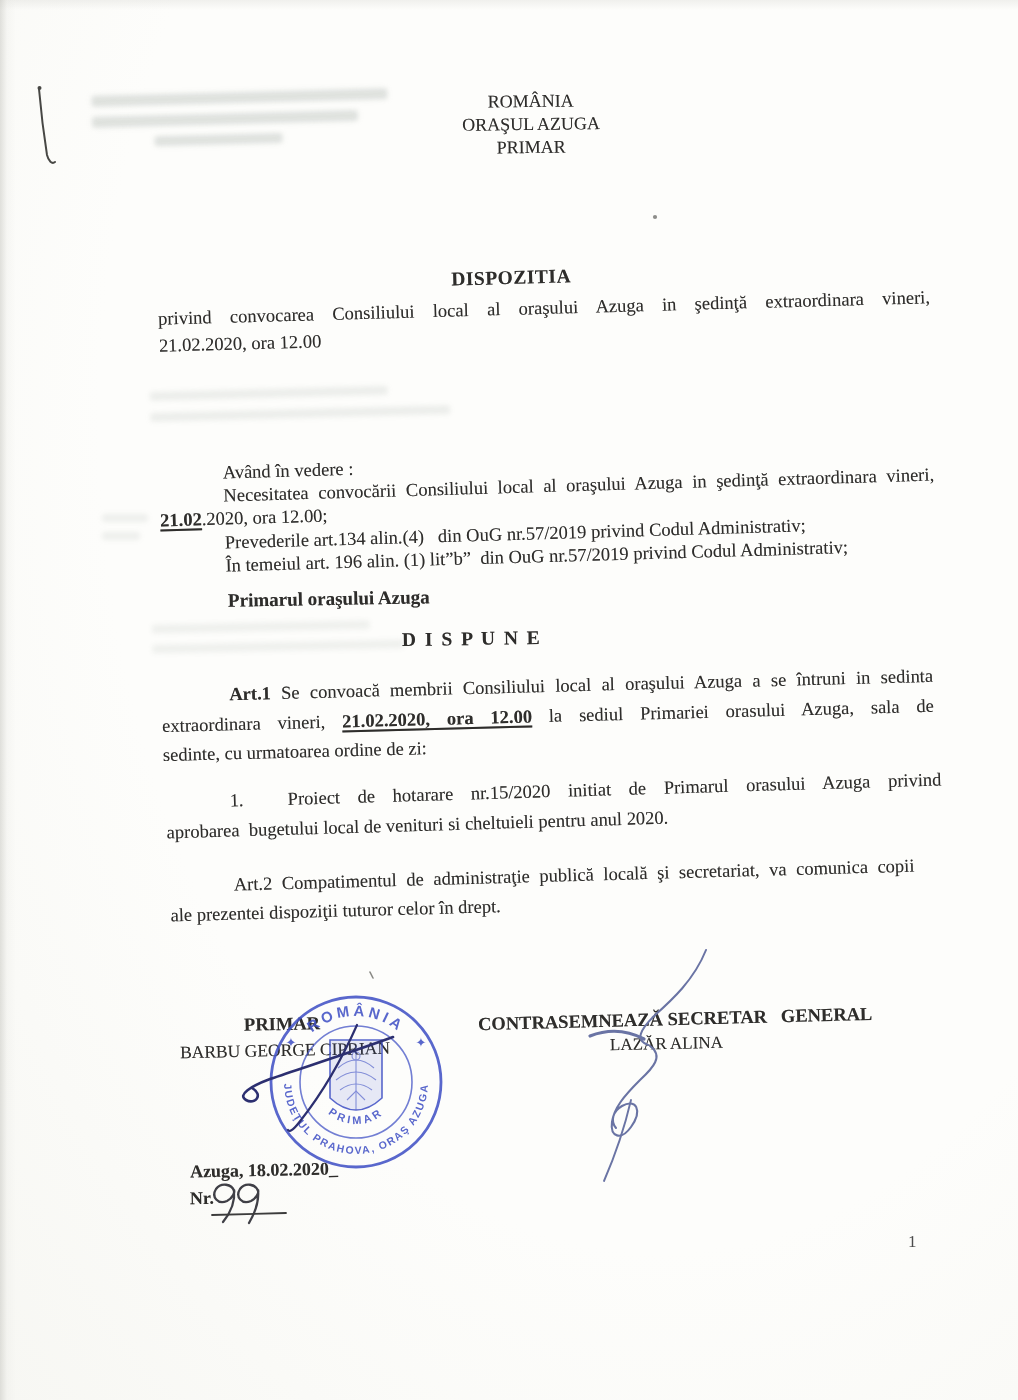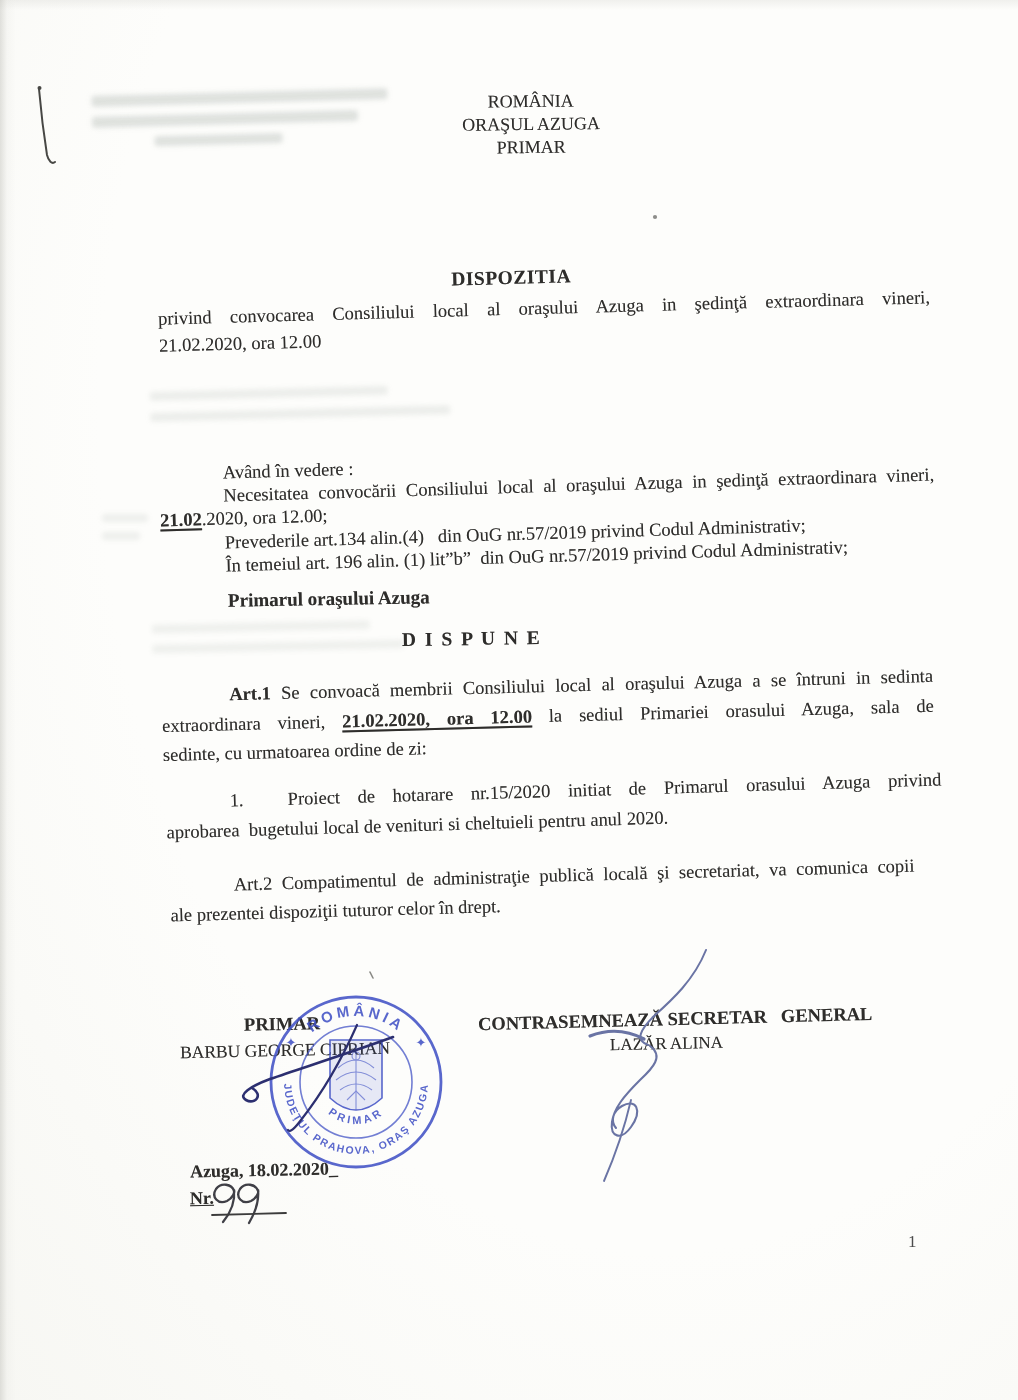--- a/index.html
+++ b/index.html
@@ -86,21 +86,21 @@
     <div class="ln">ale prezentei dispoziţii tuturor celor în drept.</div>
   </div>
 
   <div class="blk b ln" style="left:244px; top:1014px; font-size:18.5px; transform:rotate(-1.2deg); z-index:2;">PRIMAR</div>
   <div class="blk ln" style="left:180px; top:1040px; font-size:17.5px; transform:rotate(-1.2deg); z-index:2;">BARBU GEORGE CIPRIAN</div>
 
   <div class="blk b ln" style="left:478px; top:1009px; font-size:18.5px; transform:rotate(-1.5deg); z-index:2;">CONTRASEMNEAZĂ SECRETAR   GENERAL</div>
   <div class="blk ln" style="left:610px; top:1034px; font-size:17px; transform:rotate(-1.2deg); z-index:2;">LAZĂR ALINA</div>
 
   <div class="blk b ln" style="left:190px; top:1160px; font-size:18px; transform:rotate(-1.2deg);">Azuga, 18.02.2020_</div>
-  <div class="blk b ln" style="left:190px; top:1188px; font-size:18px; transform:rotate(-1deg);text-decoration:underline;">Nr.</div>
+  <div class="blk b ln" style="left:190px; top:1188px; font-size:18px; transform:rotate(-1deg);">Nr.</div>
   <div class="pagenum ln" style="left:908px; top:1232px; font-size:17px; color:#4c4c4c;">1</div>
 
   <svg class="overlay" width="1018" height="1400" viewBox="0 0 1018 1400">
 
     <g stroke="#474744" fill="none" stroke-linecap="round">
       <circle cx="39.5" cy="88" r="2" fill="#474744" stroke="none"></circle>
       <path d="M 39 89 C 41 112 44 136 47 155 C 48.5 161 52 164.5 55 162" stroke-width="2"></path>
     </g>
 
     <circle cx="655" cy="217" r="2.1" fill="#8d8d8a"></circle>

